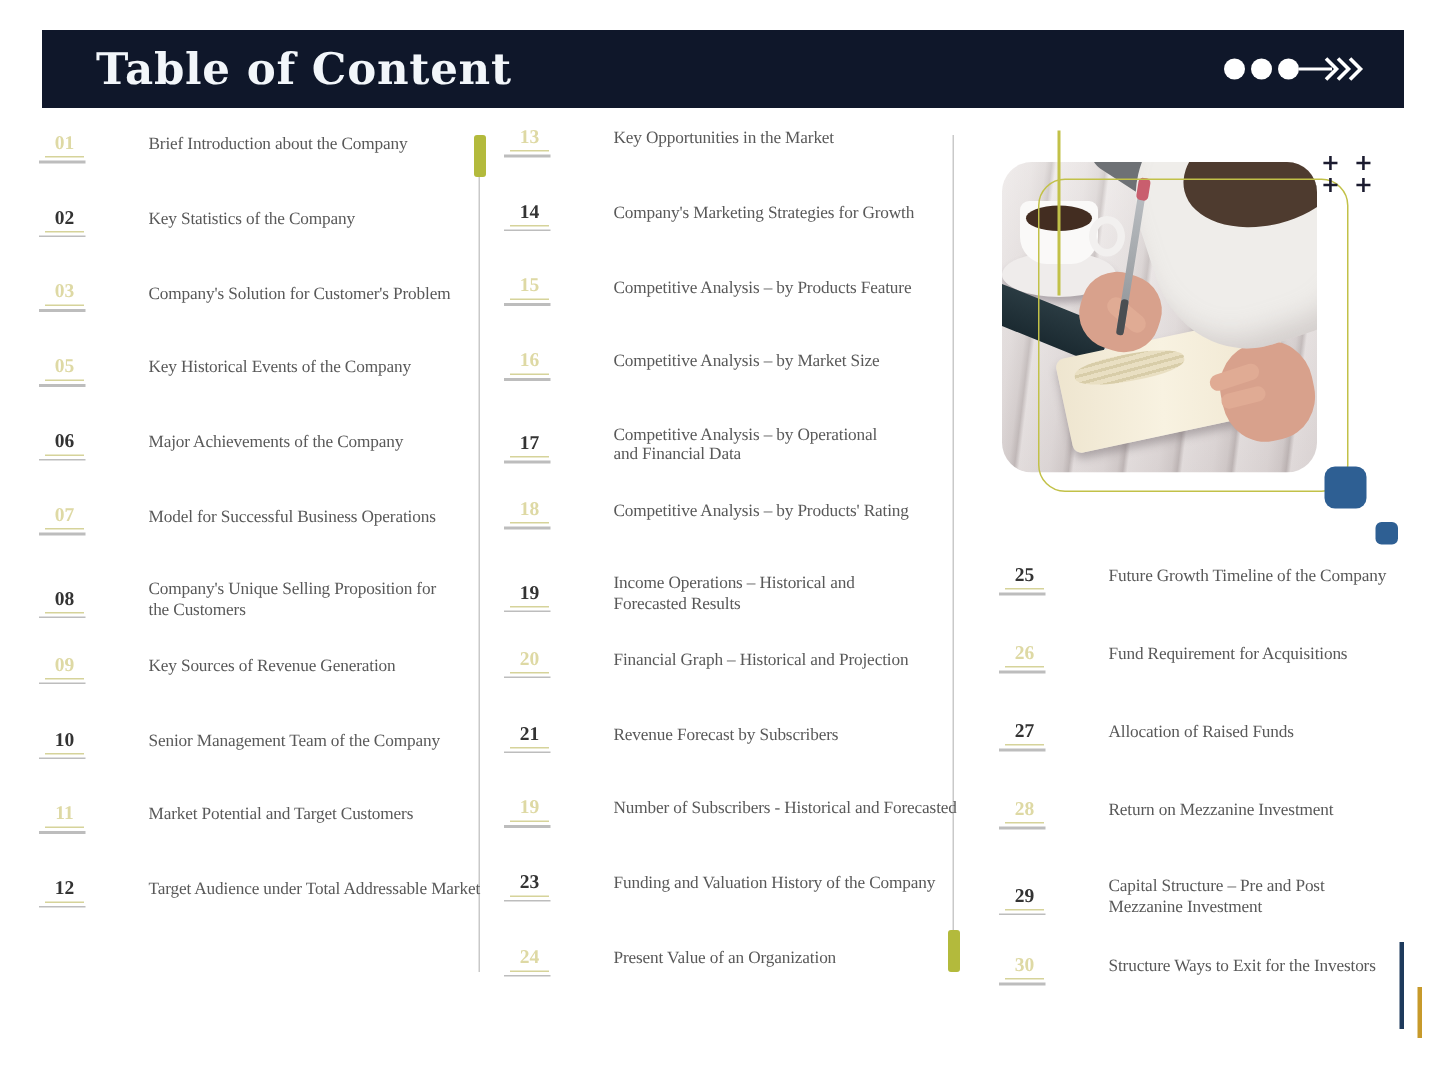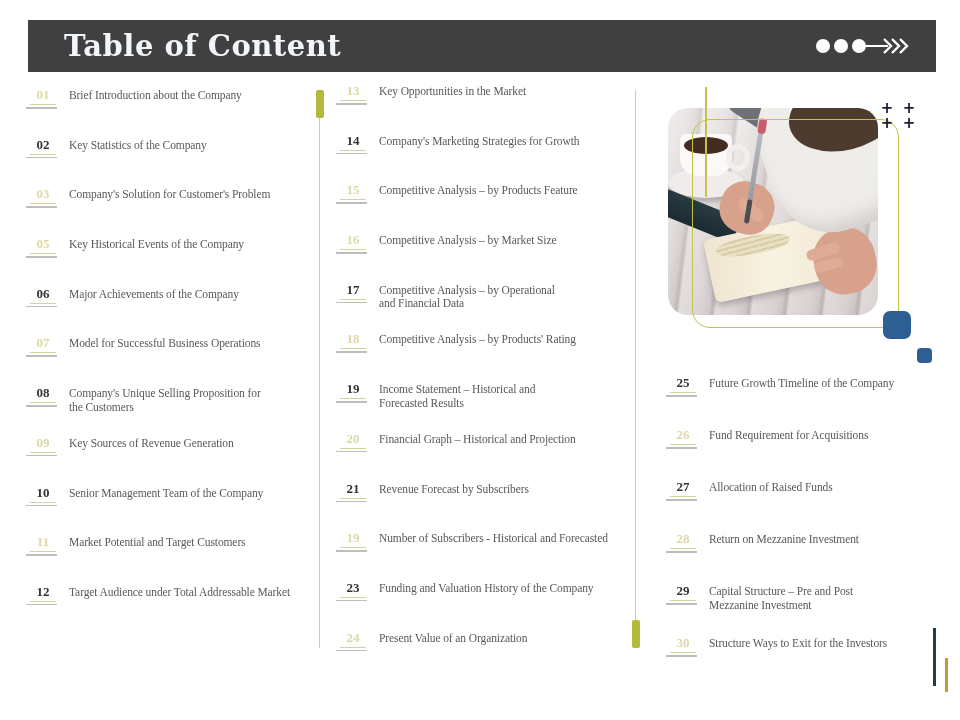--- a/index.html
+++ b/index.html
@@ -1,42 +1,42 @@
 <!DOCTYPE html>
 <html><head>
 <meta charset="utf-8">
 <style>
   html,body{margin:0;padding:0;background:#fff;}
   .slide{position:relative;width:960px;height:720px;background:#ffffff;overflow:hidden;
          font-family:"Liberation Serif", serif;}
 
   
   .titlebar{position:absolute;left:28px;top:20px;width:908px;height:52px;
-            background:#404040;display:flex;align-items:center;}
+            background:#0f172a;display:flex;align-items:center;}
   .titlebar h1{margin:0 0 0 36px;font-family:"DejaVu Serif", serif;font-weight:600;
                font-size:29px;letter-spacing:.5px;color:#f2f6fa;}
   .hdr-icon{position:absolute;right:22px;top:15px;}
 
   
   .divider{position:absolute;top:90px;width:1px;height:558px;background:#c9c9c9;}
   .divider.d1{left:319px;}
   .divider.d2{left:635px;}
   .divider .cap{position:absolute;left:-3.5px;width:8px;height:28px;background:#b3ba3c;border-radius:2px;}
   .divider .cap.top{top:0;}
   .divider .cap.bottom{bottom:0;}
 
   
   ol.col{position:absolute;margin:0;padding:0;list-style:none;}
   ol.col1{left:30px;top:88px;}
   ol.col2{left:340px;top:84px;}
   ol.col3{left:670px;top:376px;}
   .col1 li,.col2 li{height:49.7px;}
   .col3 li{height:52px;}
   li.toc-item{display:flex;align-items:flex-start;}
-  .row{display:flex;align-items:flex-start;}
+  .row{display:flex;align-items:center;gap:30px;}
   .num{display:inline-block;width:26px;text-align:center;flex:0 0 26px;
        font-size:13px;font-weight:700;color:#333333;line-height:14px;
        border-bottom:1.5px solid #d6d39a;padding-bottom:2px;position:relative;
        margin-right:13px;}
   .num::after{content:"";position:absolute;left:-4px;right:-1px;bottom:-4.5px;height:1.5px;
               background:#bdbdbd;}
   .num.olive{color:#ded9a4;}
   .label{font-size:11.5px;line-height:13.5px;color:#595959;white-space:pre-line;
          letter-spacing:-0.1px;padding-top:1px;}
 
@@ -229,21 +229,21 @@
       </li>
       <li class="toc-item">
         <span class="row">
           <span class="num olive">18</span>
           <span class="label">Competitive Analysis – by Products' Rating</span>
         </span>
       </li>
       <li class="toc-item">
         <span class="row">
           <span class="num">19</span>
-          <span class="label">Income Statement – Historical and
+          <span class="label">Income Operations – Historical and
 Forecasted Results</span>
         </span>
       </li>
       <li class="toc-item">
         <span class="row">
           <span class="num olive">20</span>
           <span class="label">Financial Graph – Historical and Projection</span>
         </span>
       </li>
       <li class="toc-item">

